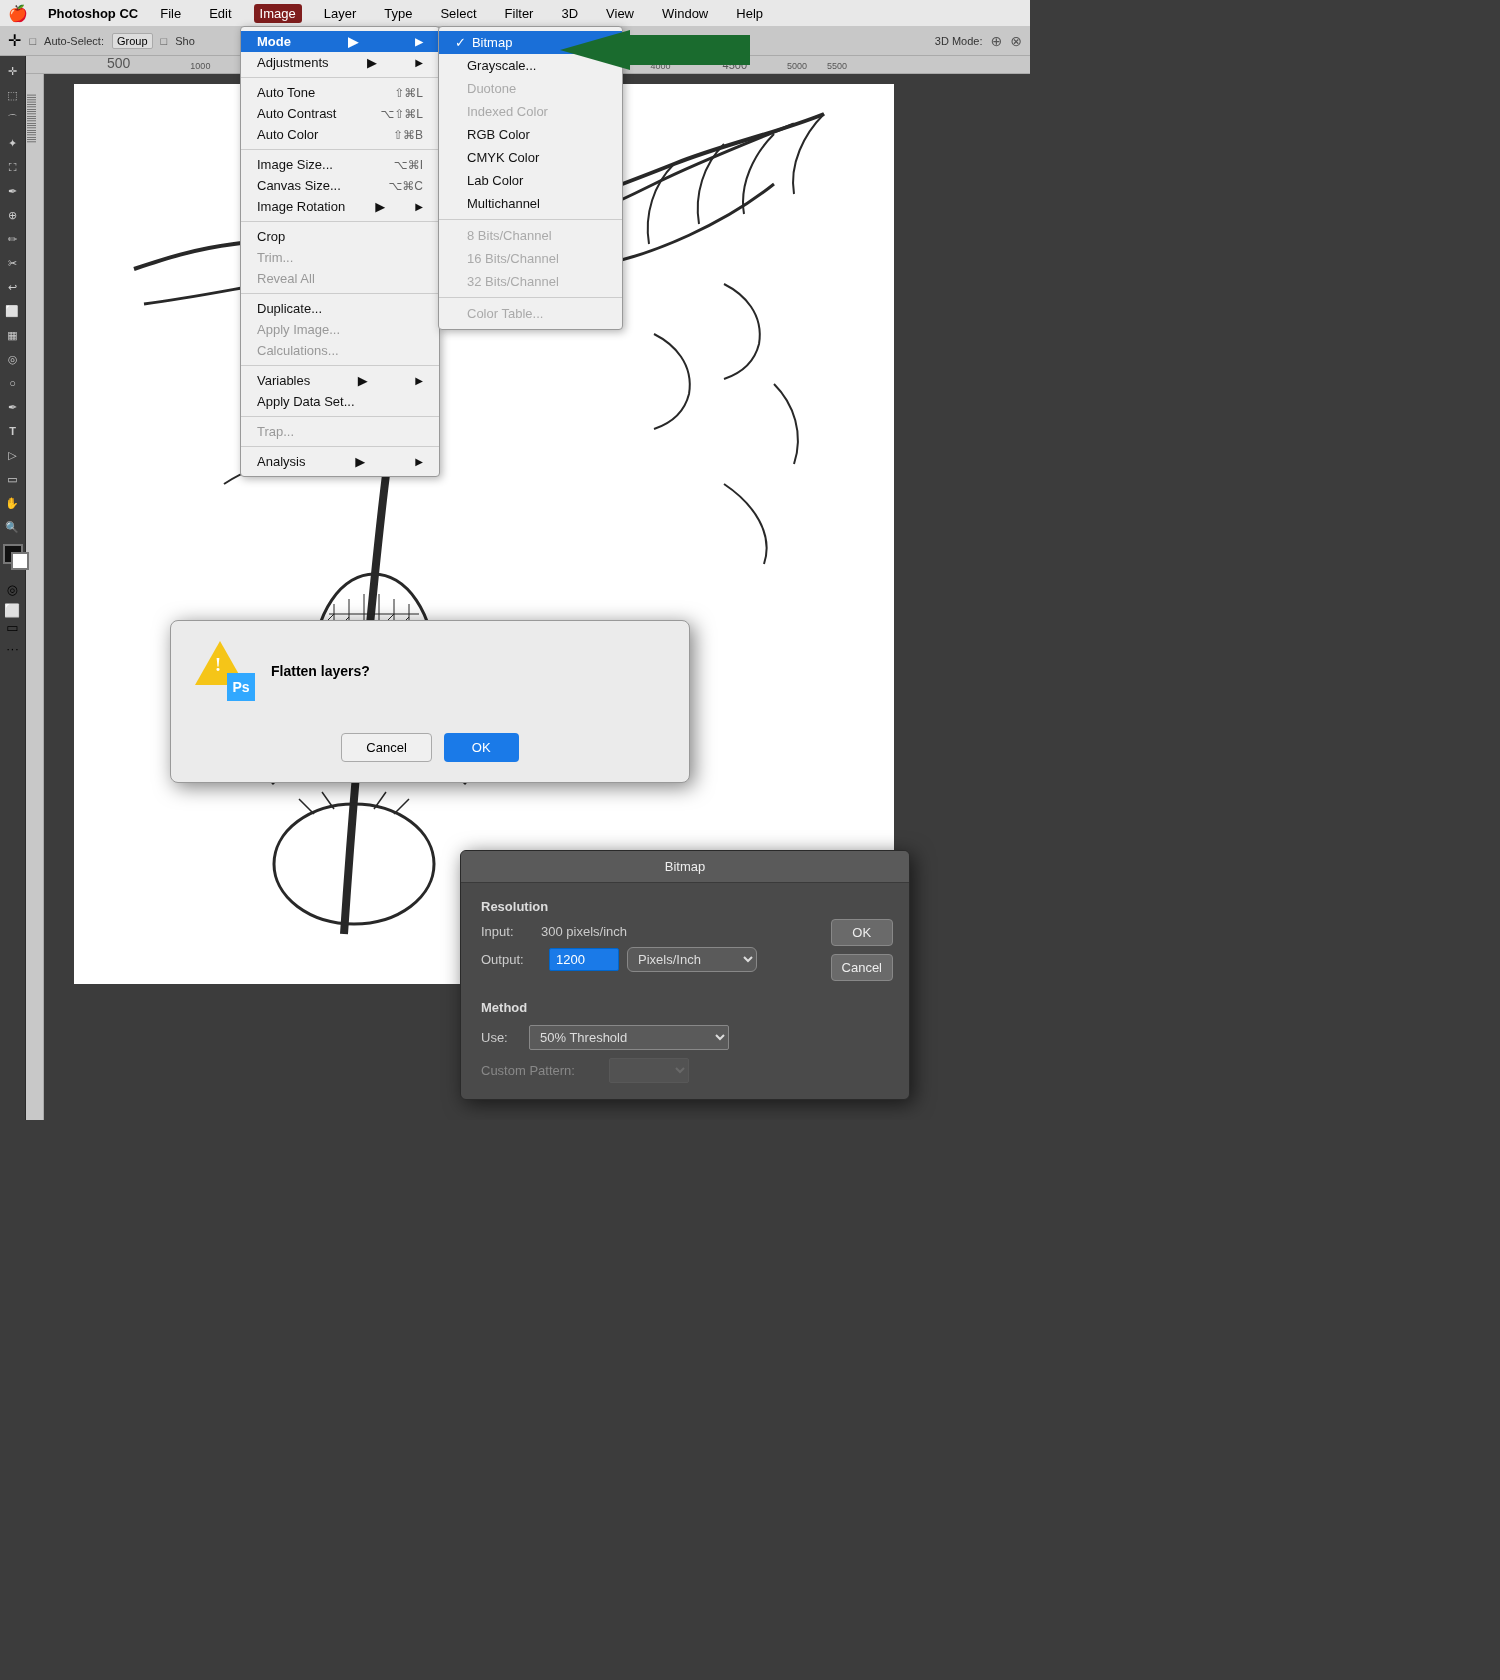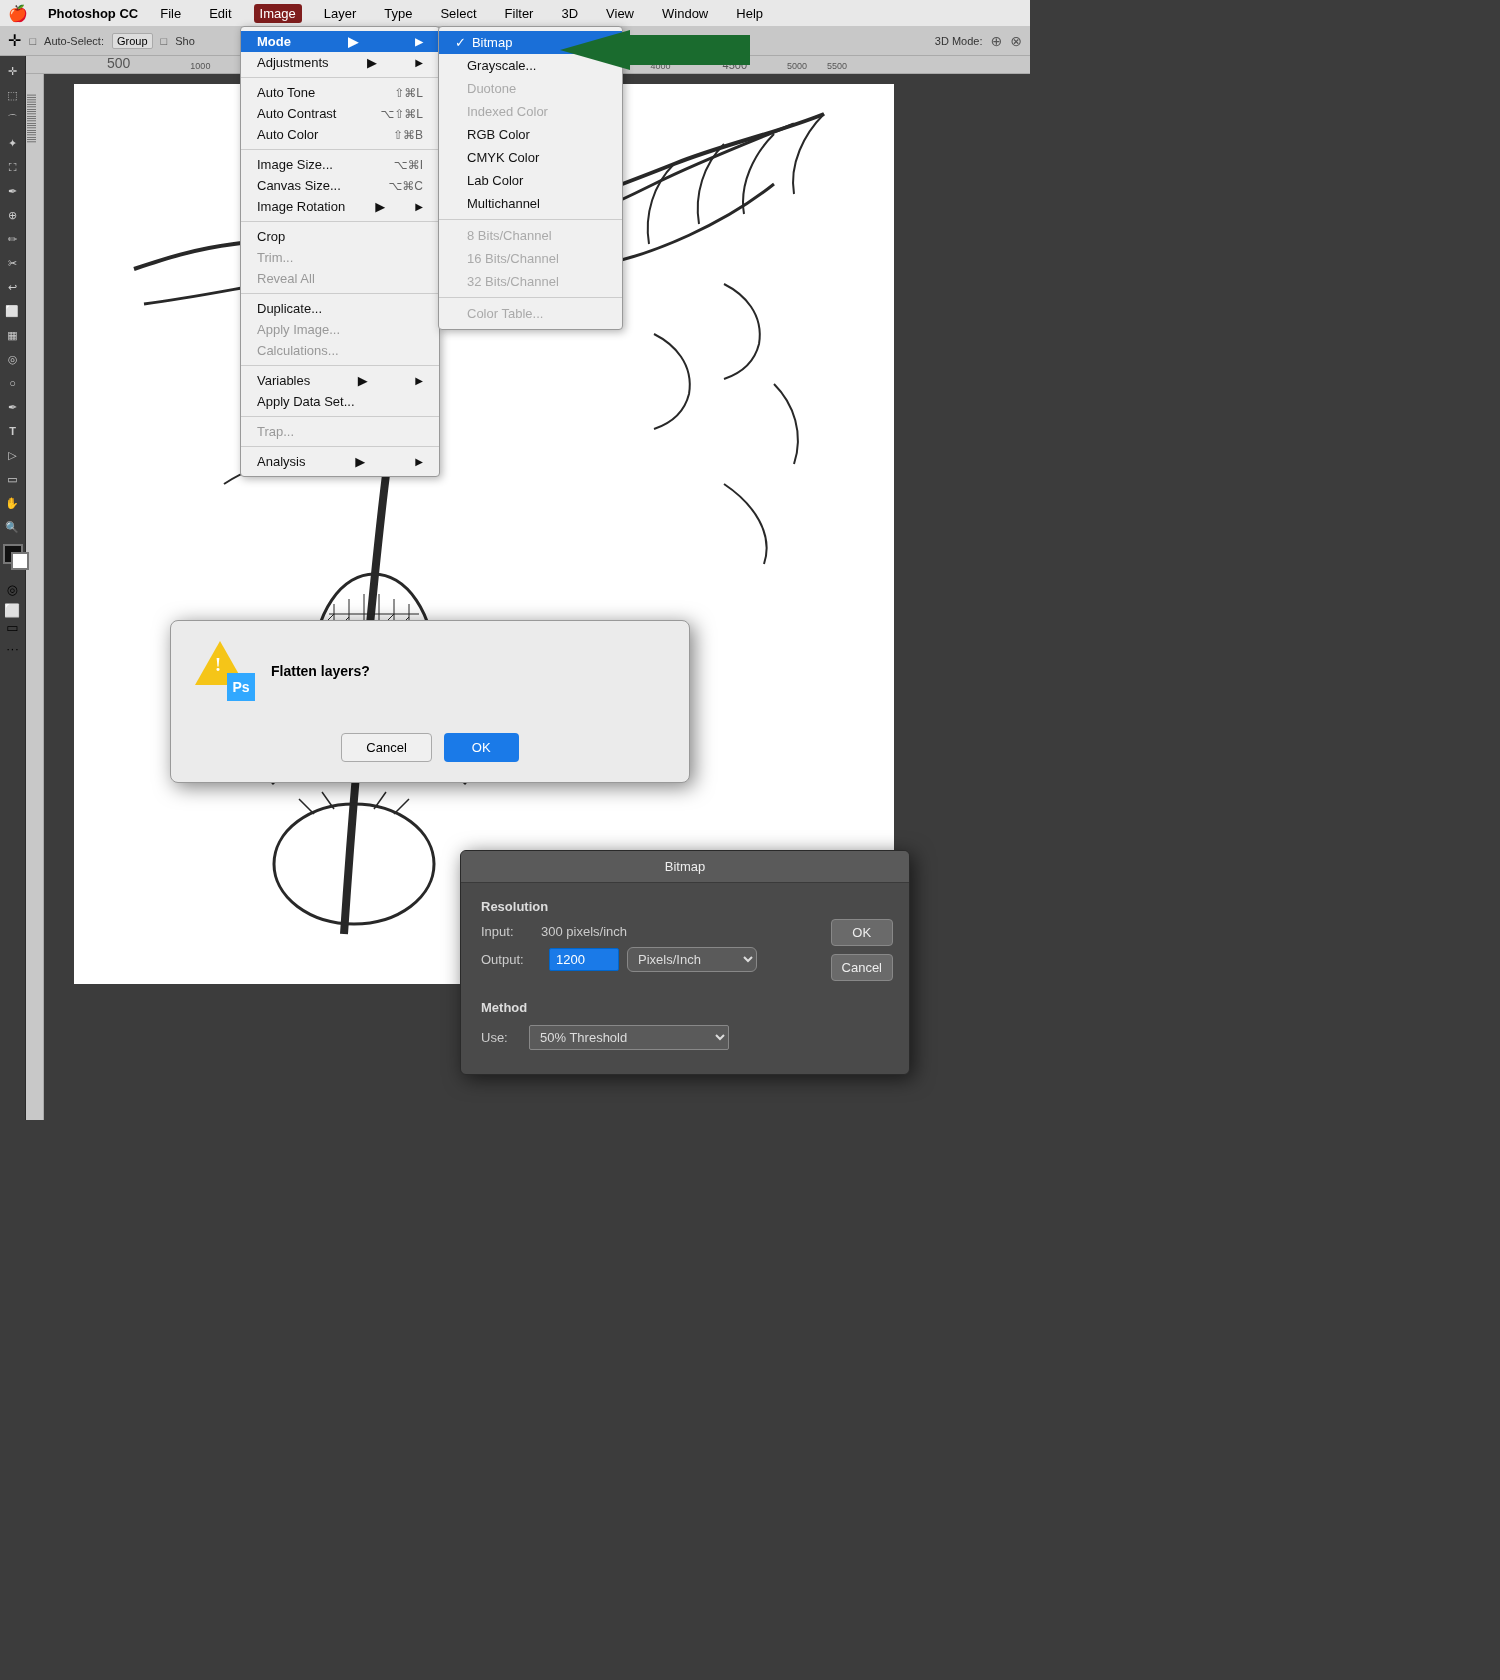--- a/index.html
+++ b/index.html
@@ -735,14 +735,20 @@
     <div class="bitmap-method-row">
       <span class="bitmap-method-label">Use:</span>
       <select class="bitmap-method-select">
         <option>50% Threshold</option>
         <option>Pattern Dither</option>
         <option>Diffusion Dither</option>
         <option>Halftone Screen</option>
         <option>Custom Pattern</option>
       </select>
     </div>
+    <div class="bitmap-custom-row">
+      <span class="bitmap-custom-label">Custom Pattern:</span>
+      <select class="bitmap-custom-select" disabled="" style="opacity:0.5;">
+        <option></option>
+      </select>
+    </div>
   </div>
 </div>
 
 </body></html>

